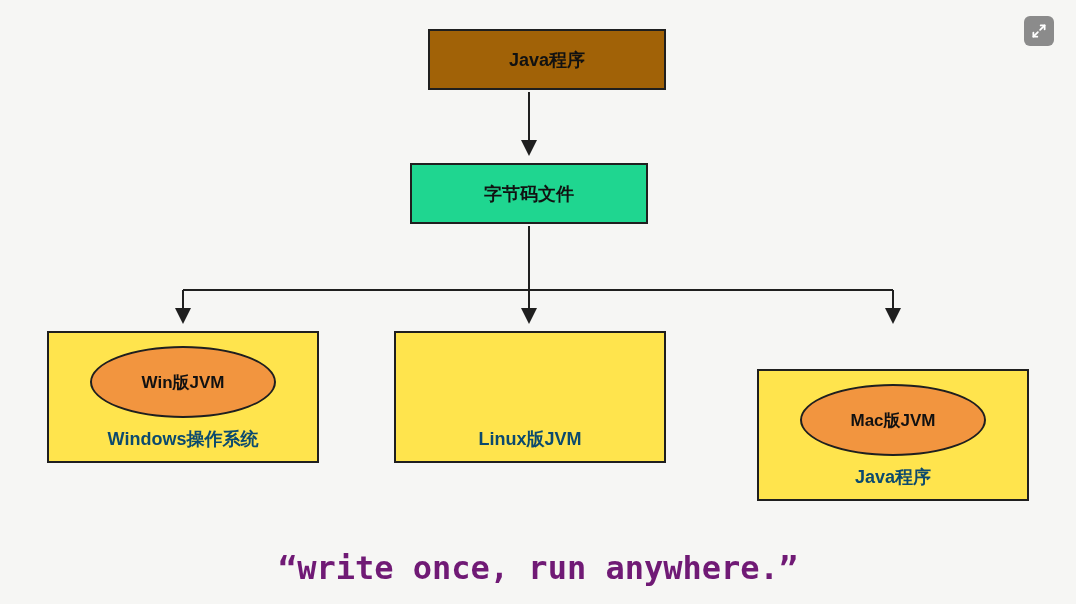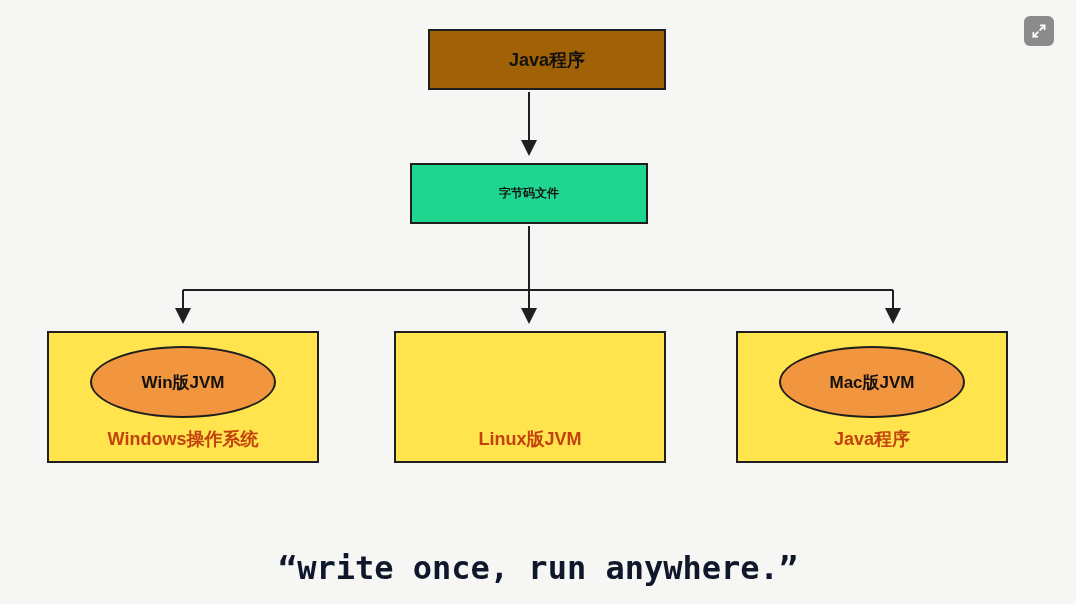--- a/index.html
+++ b/index.html
@@ -1,28 +1,28 @@
 <!DOCTYPE html>
 <html><head>
 <meta charset="utf-8">
 <style>
   html,body{margin:0;padding:0;}
   body{background:#ffffff;font-family:"Liberation Sans","DejaVu Sans",sans-serif;}
   .canvas{position:relative;width:1076px;height:604px;background:#f6f6f4;overflow:hidden;}
   .connectors{position:absolute;left:0;top:0;width:1076px;height:604px;pointer-events:none;}
   .node{position:absolute;box-sizing:border-box;border:2px solid #1f1f1f;display:flex;align-items:center;justify-content:center;font-weight:bold;color:#111;}
   .java-box{left:428px;top:29px;width:238px;height:61px;background:#a16207;font-size:18px;}
-  .bytecode-box{left:410px;top:163px;width:238px;height:61px;background:#1fd690;font-size:12px;}
+  .bytecode-box{left:410px;top:163px;width:238px;height:61px;background:#1fd690;font-size:18px;}
   .platform-box{position:absolute;top:331px;width:272px;height:132px;background:#ffe44d;border:2px solid #1f1f1f;box-sizing:border-box;}
   .p1{left:47px;}
   .p2{left:394px;}
-  .p3{left:736px;}
+  .p3{left:757px;margin-top:38px;}
   .jvm-ellipse{position:absolute;left:50%;transform:translateX(-50%);top:13px;width:186px;height:72px;background:#f2953f;border:2px solid #1f1f1f;border-radius:50%;display:flex;align-items:center;justify-content:center;font-weight:bold;font-size:17px;color:#111;box-sizing:border-box;}
-  .os-label{position:absolute;left:0;right:0;bottom:10px;text-align:center;font-weight:bold;font-size:18px;color:#c2410c;}
-  .quote{position:absolute;left:0;right:0;top:549px;text-align:center;font-family:"DejaVu Sans Mono","Liberation Mono",monospace;font-weight:bold;font-size:32px;color:#0f172a;}
+  .os-label{position:absolute;left:0;right:0;bottom:10px;text-align:center;font-weight:bold;font-size:18px;color:#0c4a6e;}
+  .quote{position:absolute;left:0;right:0;top:549px;text-align:center;font-family:"DejaVu Sans Mono","Liberation Mono",monospace;font-weight:bold;font-size:32px;color:#701a75;}
   .expand-btn{position:absolute;right:22px;top:16px;width:30px;height:30px;background:#8b8b8b;border:none;border-radius:6px;display:flex;align-items:center;justify-content:center;cursor:pointer;padding:0;}
 </style>
 </head>
 <body>
 
 <div class="canvas">
 
   <svg class="connectors" viewBox="0 0 1076 604">
     <defs>
       <marker id="arrow" markerWidth="10" markerHeight="10" refX="7" refY="4" orient="auto">

